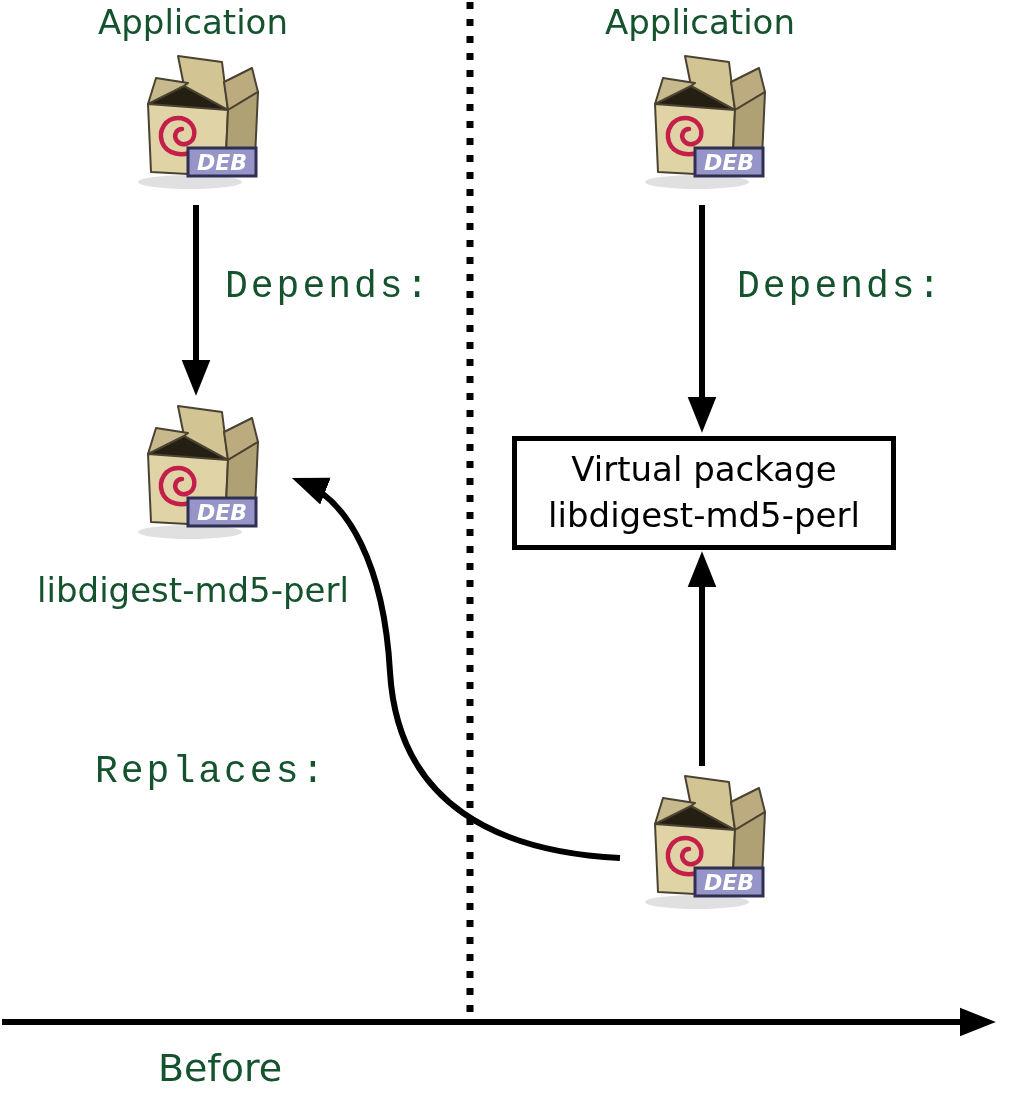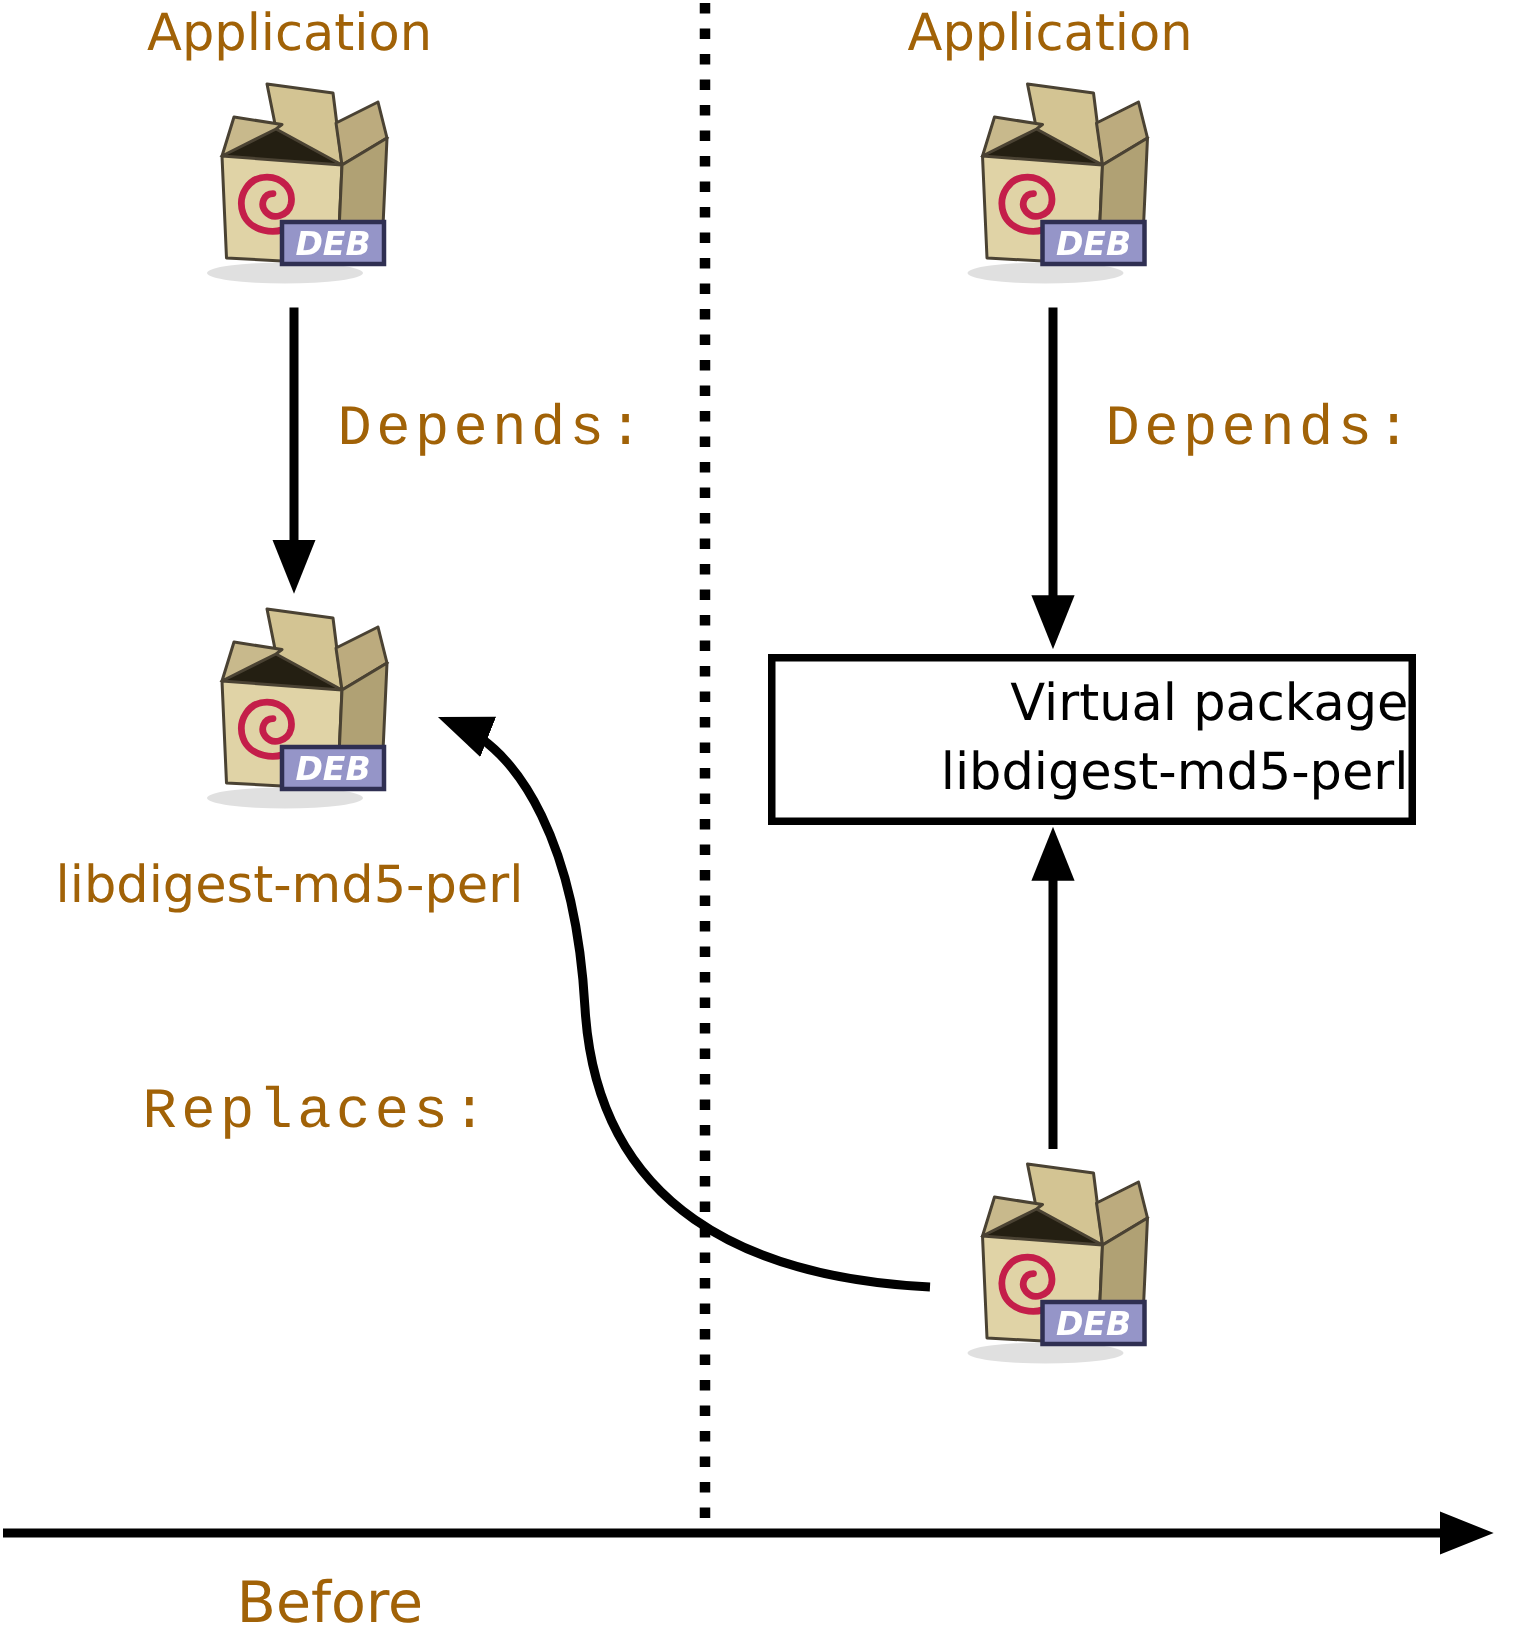--- a/index.html
+++ b/index.html
@@ -19,21 +19,21 @@
     position: absolute;
     left: 0;
     top: 0;
     width: 1024px;
     height: 1094px;
     z-index: 1;
   }
   .label {
     position: absolute;
     z-index: 2;
-    color: #a16207;
+    color: #14532d;
   }
   .sans-label {
     font-family: "DejaVu Sans", sans-serif;
     font-size: 34px;
     text-align: center;
   }
   .mono-label {
     font-family: "Liberation Mono", "DejaVu Sans Mono", monospace;
     font-size: 38px;
     letter-spacing: 3px;
@@ -49,26 +49,25 @@
     z-index: 2;
     left: 512px;
     top: 436px;
     width: 374px;
     height: 104px;
     border: 5px solid #000000;
     background: #ffffff;
     display: flex;
     flex-direction: column;
     justify-content: center;
-    align-items: flex-end;
+    align-items: center;
     font-family: "DejaVu Sans", sans-serif;
     font-size: 34px;
     line-height: 1.35;
     text-align: center;
-    padding-left: 48px;
   }
 </style>
 </head>
 <body>
 
 <div class="canvas">
 
   <svg class="overlay" viewBox="0 0 1024 1094">
     <defs>
       <marker id="arrowhead" viewBox="0 0 10 10" refX="7" refY="5" markerWidth="6" markerHeight="6" orient="auto-start-reverse" markerUnits="strokeWidth">
@@ -127,20 +126,20 @@
   <div class="label mono-label" style="left:737px; top:265px;">Depends:</div>
 
   <div class="label sans-label" style="left:18px; top:570px; width:350px;">libdigest-md5-perl</div>
 
   <div class="virtual-box">
     <div>Virtual package</div>
     <div>libdigest-md5-perl</div>
   </div>
 
 
-  <div class="label mono-label" style="left:95px; top:720px;">Replaces:</div>
+  <div class="label mono-label" style="left:95px; top:750px;">Replaces:</div>
 
 
 
   <div class="label axis-label" style="left:120px; top:1046px; width:200px;">Before</div>
 
 
 </div>
 
 </body></html>

